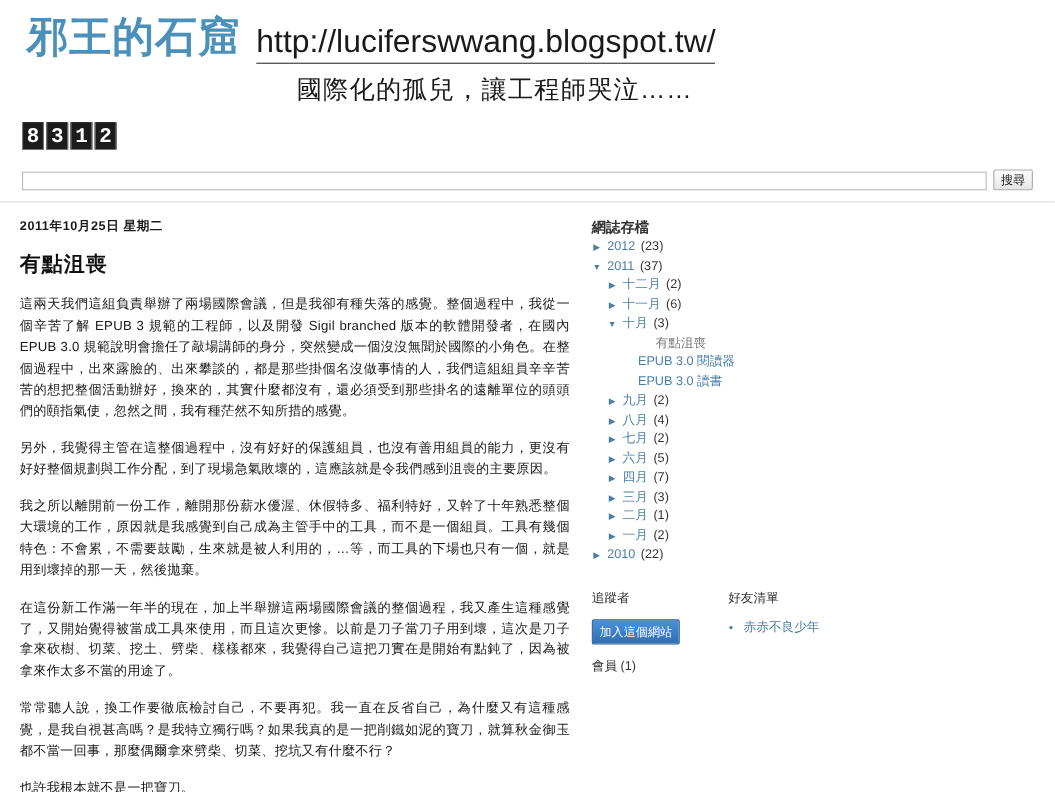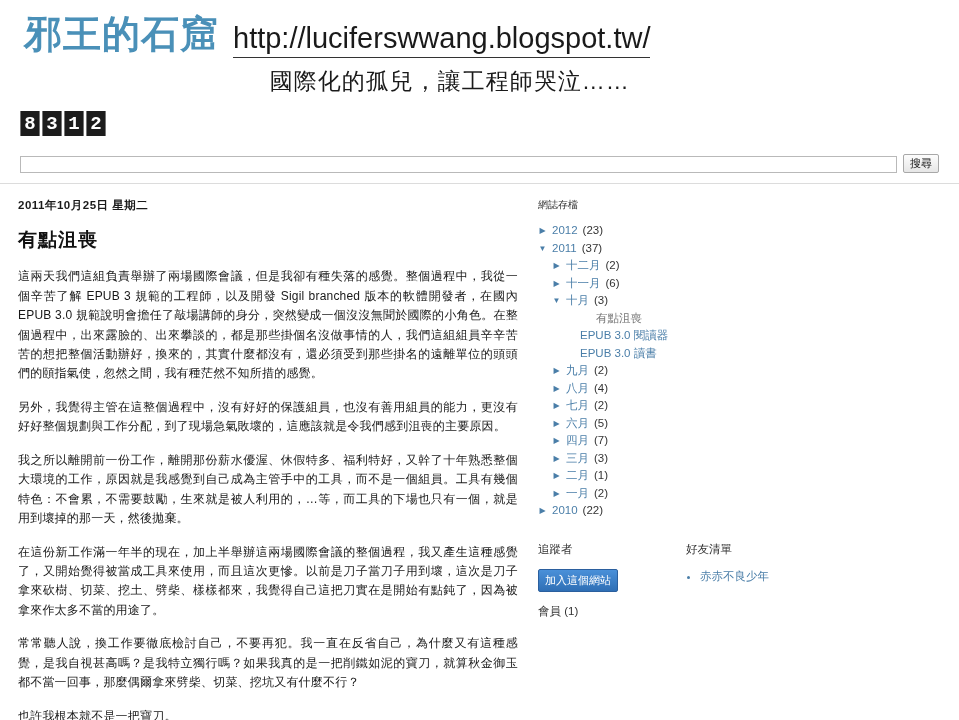--- a/index.html
+++ b/index.html
@@ -132,24 +132,23 @@
     font-size: 12px;
     line-height: 1.62;
     color: #181818;
     margin: 0 0 14px 0;
     text-align: justify;
     letter-spacing: 0.2px;
   }
 
   
   .side-h {
-    font-size: 10px;
+    font-size: 13px;
     color: #333;
-    font-weight: normal;
-    margin-bottom: 10px;
+    font-weight: bold;
   }
   .arch { font-size: 11.5px; line-height: 1.0; }
   .arch-row {
     display: flex;
     align-items: center;
     gap: 5px;
     padding: 3px 0;
   }
   .arch-row .tri {
     color: #4a7ea8;
@@ -176,21 +175,21 @@
     color: #4a7ea8;
     text-decoration: none;
     cursor: pointer;
     font-size: 11.5px;
   }
 
   
   .widgets {
     display: flex;
     margin-top: 22px;
-    gap: 30px;
+    gap: 6px;
   }
   .w-followers { width: 118px; }
   .w-links { width: 170px; }
   .w-h {
     font-size: 11.5px;
     color: #333;
     margin-bottom: 12px;
   }
   .gfc-btn {
     background: linear-gradient(#4a90d9, #2f6fb5);

